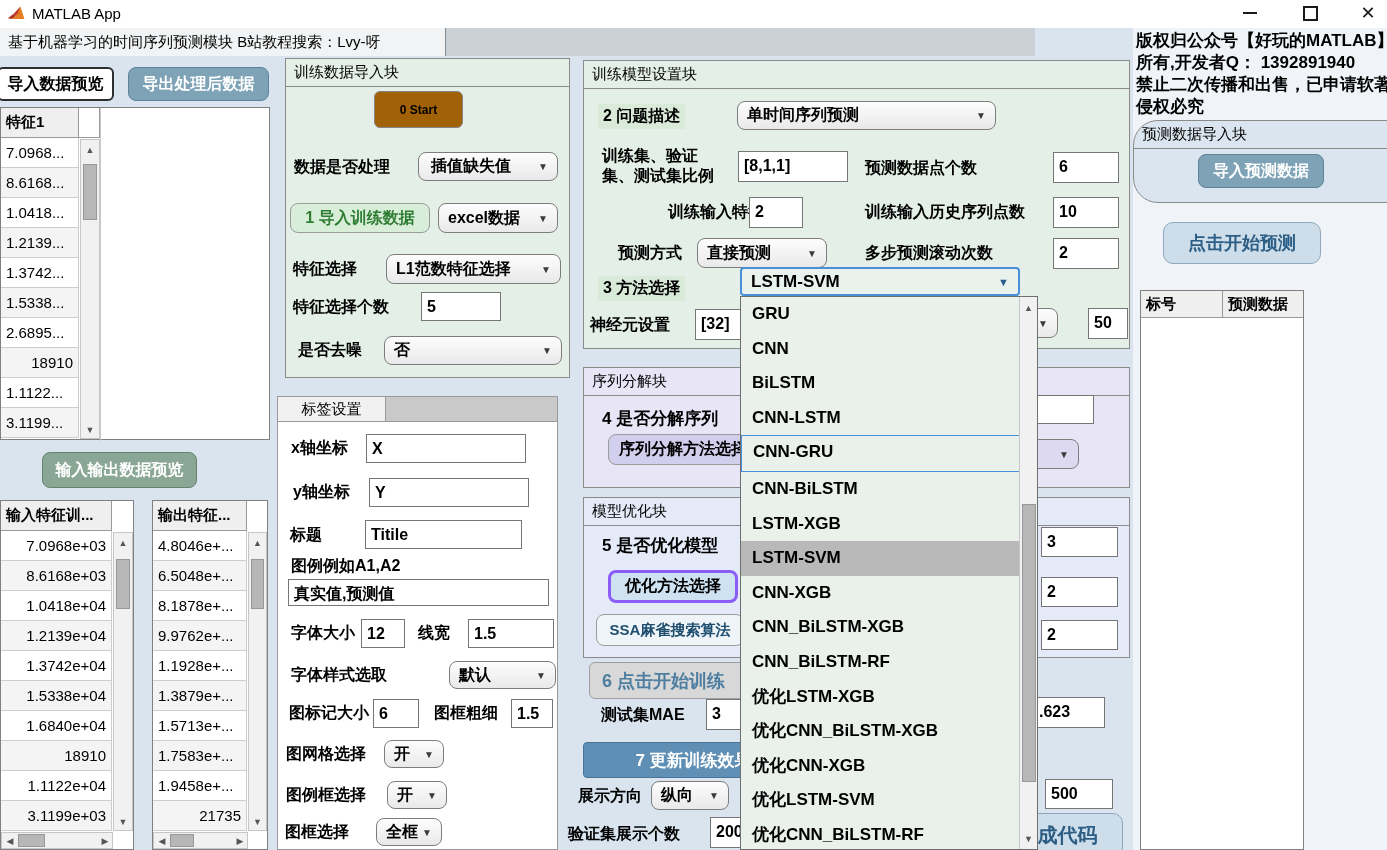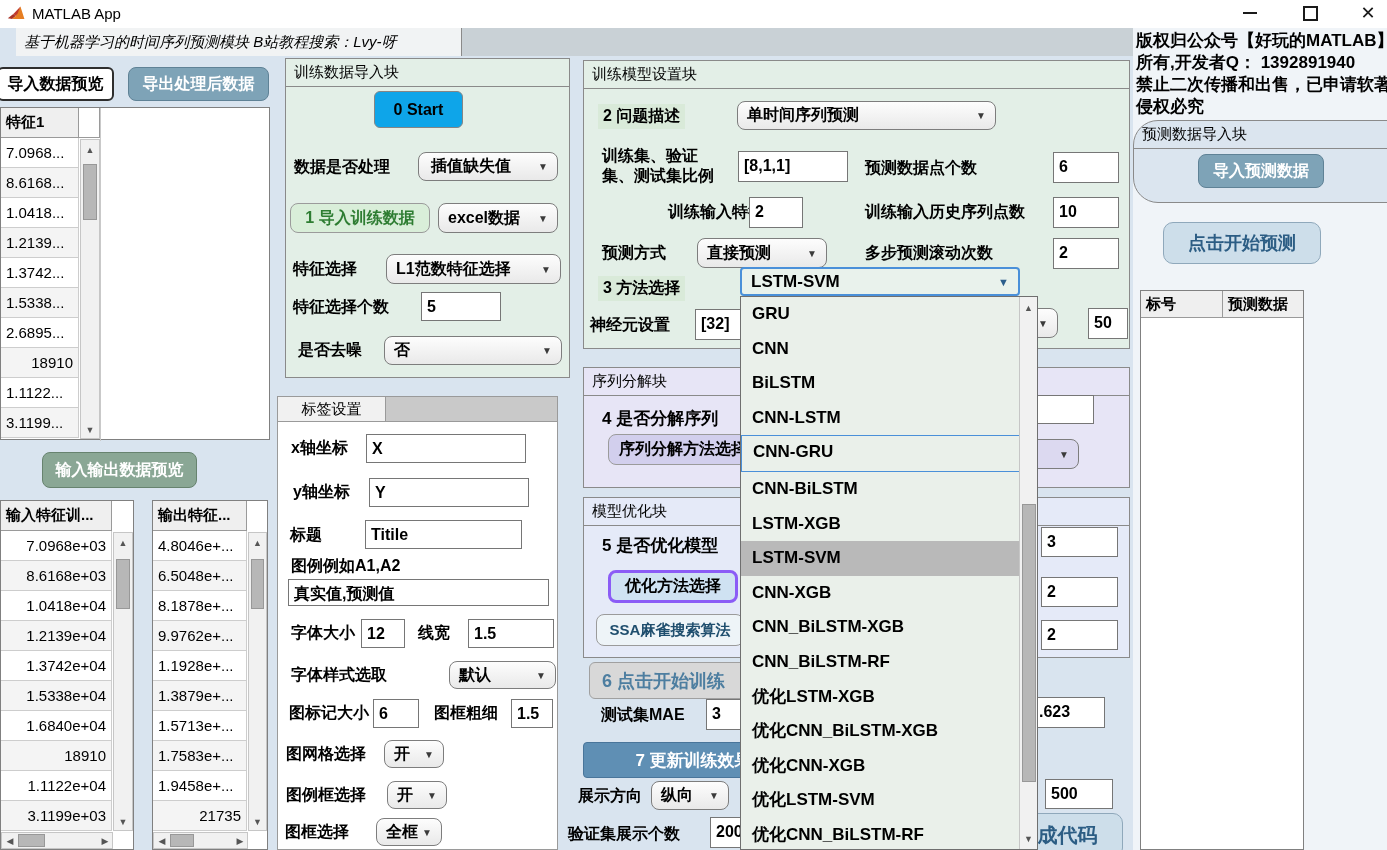--- a/index.html
+++ b/index.html
@@ -60,21 +60,21 @@
     <span class="abs" style="left:32px;top:5px;font-size:15px;">MATLAB App</span>
     <span class="abs wbtn" style="left:1236px;top:0;width:28px;height:26px;">
       <span style="display:block;width:14px;border-top:2px solid #1a1a1a;"></span>
     </span>
     <span class="abs wbtn" style="left:1296px;top:0;width:28px;height:26px;">
       <span style="display:block;width:11px;height:11px;border:2px solid #1a1a1a;"></span>
     </span>
     <span class="abs wbtn" style="left:1354px;top:0;width:28px;height:26px;font-size:18px;">✕</span>
   </div>
 
-  <div class="abs tabstrip" style="left:16px;top:28px;width:1133px;height:28px;font-style:italic;">
+  <div class="abs tabstrip" style="left:0;top:28px;width:1035px;height:28px;">
     <div class="tab-active" style="width:437px;height:28px;">
       <span>基于机器学习的时间序列预测模块 B站教程搜索：Lvy-呀</span>
     </div>
   </div>
 
   <div class="abs" style="left:1133px;top:28px;width:254px;height:822px;background:#f0f4f8;"></div>
 
   <div class="abs" style="left:1136px;top:30px;width:260px;font-size:17px;font-weight:bold;line-height:22px;white-space:nowrap;">
     <div>版权归公众号【好玩的MATLAB】</div>
     <div>所有,开发者Q： 1392891940</div>
@@ -164,21 +164,21 @@
     </div>
     <div class="abs sbtrack" style="left:0;top:331px;width:95px;height:17px;">
       <div class="abs sbarr" style="left:1px;top:0;width:14px;height:15px;">◀</div>
       <div class="abs sbthumb" style="left:16px;top:1px;width:24px;height:13px;"></div>
       <div class="abs sbarr" style="left:79px;top:0;width:14px;height:15px;">▶</div>
     </div>
   </div>
 
   <div class="abs panel green" style="left:285px;top:58px;width:285px;height:320px;">
     <div class="ptitle">训练数据导入块</div>
-    <div class="abs btn" style="left:88px;top:32px;width:89px;height:37px;background:#0ea5e9;border:1px solid #858585;border-radius:6px;font-size:16px;">0 Start</div>
+    <div class="abs btn" style="left:88px;top:32px;width:89px;height:37px;background:#a16207;border:1px solid #858585;border-radius:6px;font-size:12px;">0 Start</div>
     <span class="abs lbl" style="left:8px;top:98px;">数据是否处理</span>
     <div class="abs combo" style="left:132px;top:93px;width:140px;height:29px;padding-left:12px;">
       <span>插值缺失值</span>
         <span class="arr">▼</span>
     </div>
     <div class="abs btn" style="left:4px;top:144px;width:140px;height:30px;background:#d9eed9;border:1px solid #9b9b9b;color:#2e7d32;font-size:16px;">1 导入训练数据</div>
     <div class="abs combo" style="left:152px;top:144px;width:120px;height:30px;">
       <span>excel数据</span>
         <span class="arr">▼</span>
     </div>
@@ -246,21 +246,21 @@
         <span class="arr">▼</span>
     </div>
     <span class="abs lbl" style="left:18px;top:85px;width:118px;white-space:normal;line-height:20px;">训练集、验证集、测试集比例</span>
     <div class="abs input" style="left:154px;top:90px;width:110px;height:31px;">[8,1,1]</div>
     <span class="abs lbl" style="left:281px;top:97px;">预测数据点个数</span>
     <div class="abs input" style="left:469px;top:91px;width:66px;height:31px;">6</div>
     <span class="abs lbl" style="left:36px;top:141px;margin-left:48px;">训练输入特征点数</span>
     <div class="abs input" style="left:165px;top:136px;width:54px;height:31px;">2</div>
     <span class="abs lbl" style="left:281px;top:141px;">训练输入历史序列点数</span>
     <div class="abs input" style="left:469px;top:136px;width:66px;height:31px;">10</div>
-    <span class="abs lbl" style="left:18px;top:182px;">预测方式</span>
+    <span class="abs lbl" style="left:34px;top:182px;">预测方式</span>
     <div class="abs combo" style="left:113px;top:177px;width:130px;height:30px;">
       <span>直接预测</span>
         <span class="arr">▼</span>
     </div>
     <span class="abs lbl" style="left:281px;top:182px;">多步预测滚动次数</span>
     <div class="abs input" style="left:469px;top:177px;width:66px;height:31px;">2</div>
     <span class="abs lbl hl-green" style="left:14px;top:215px;">3 方法选择</span>
     <span class="abs lbl" style="left:6px;top:254px;">神经元设置</span>
     <div class="abs input" style="left:111px;top:248px;width:110px;height:31px;">[32]</div>
   </div>

